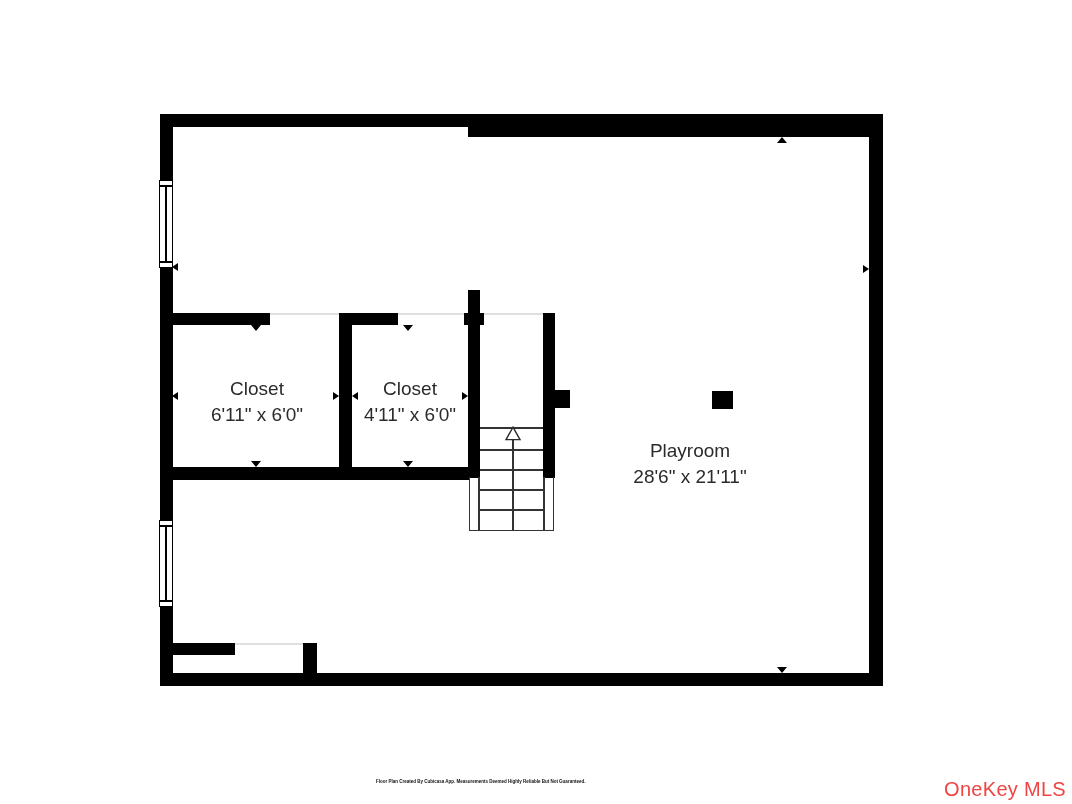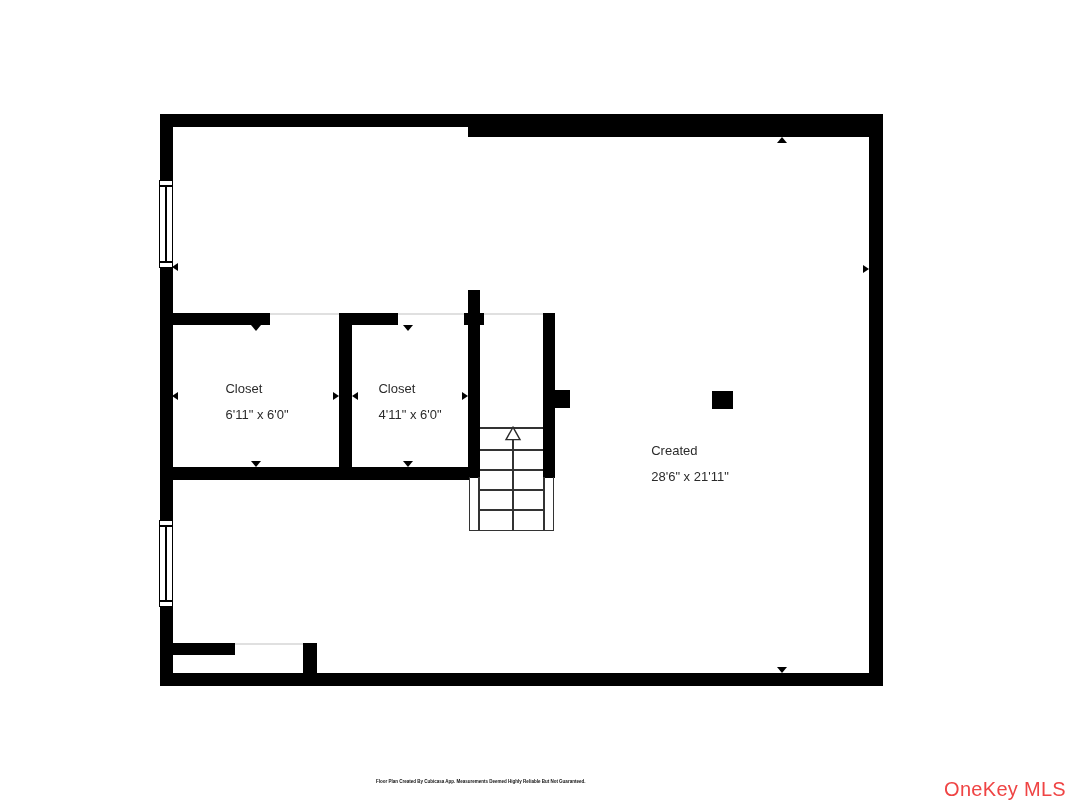--- a/index.html
+++ b/index.html
@@ -20,22 +20,22 @@
   .tri.l{border-right:6px solid #000;border-top:4.5px solid transparent;border-bottom:4.5px solid transparent;}
   .tri.r{border-left:6px solid #000;border-top:4.5px solid transparent;border-bottom:4.5px solid transparent;}
   .tri.d{border-top:6px solid #000;border-left:5.5px solid transparent;border-right:5.5px solid transparent;}
   .tri.u{border-bottom:6px solid #000;border-left:5.5px solid transparent;border-right:5.5px solid transparent;}
   
   .sline{position:absolute;background:#333333;}
   .stair-lower{position:absolute;left:469px;top:477px;width:85px;height:54px;box-sizing:border-box;
                border:1.5px solid #333333;border-top:none;}
   .stair-arrow{position:absolute;left:504px;top:426px;}
   
-  .room-label{position:absolute;transform:translateX(-50%);text-align:left;
-              color:#2b2b2b;font-size:13px;line-height:26px;white-space:nowrap;}
+  .room-label{position:absolute;transform:translateX(-50%);text-align:center;
+              color:#2b2b2b;font-size:19px;line-height:26px;white-space:nowrap;}
   .footer{position:absolute;left:376px;top:779px;font-size:10px;font-weight:bold;color:#111111;
           white-space:nowrap;transform:scale(0.45);transform-origin:0 0;}
   .watermark{position:absolute;right:6px;top:778px;font-size:20px;color:#ef4444;
              letter-spacing:0.3px;white-space:nowrap;}
 </style>
 </head>
 <body>
 
 <div class="canvas">
 
@@ -103,20 +103,20 @@
 
   <div class="room-label" style="left:257px;top:376px;">
     <div>Closet</div>
     <div>6'11" x 6'0"</div>
   </div>
   <div class="room-label" style="left:410px;top:376px;">
     <div>Closet</div>
     <div>4'11" x 6'0"</div>
   </div>
   <div class="room-label" style="left:690px;top:438px;">
-    <div>Created</div>
+    <div>Playroom</div>
     <div>28'6" x 21'11"</div>
   </div>
 
   <div class="footer">Floor Plan Created By Cubicasa App. Measurements Deemed Highly Reliable But Not Guaranteed.</div>
   <div class="watermark">OneKey MLS</div>
 
 </div>
 
 </body></html>

